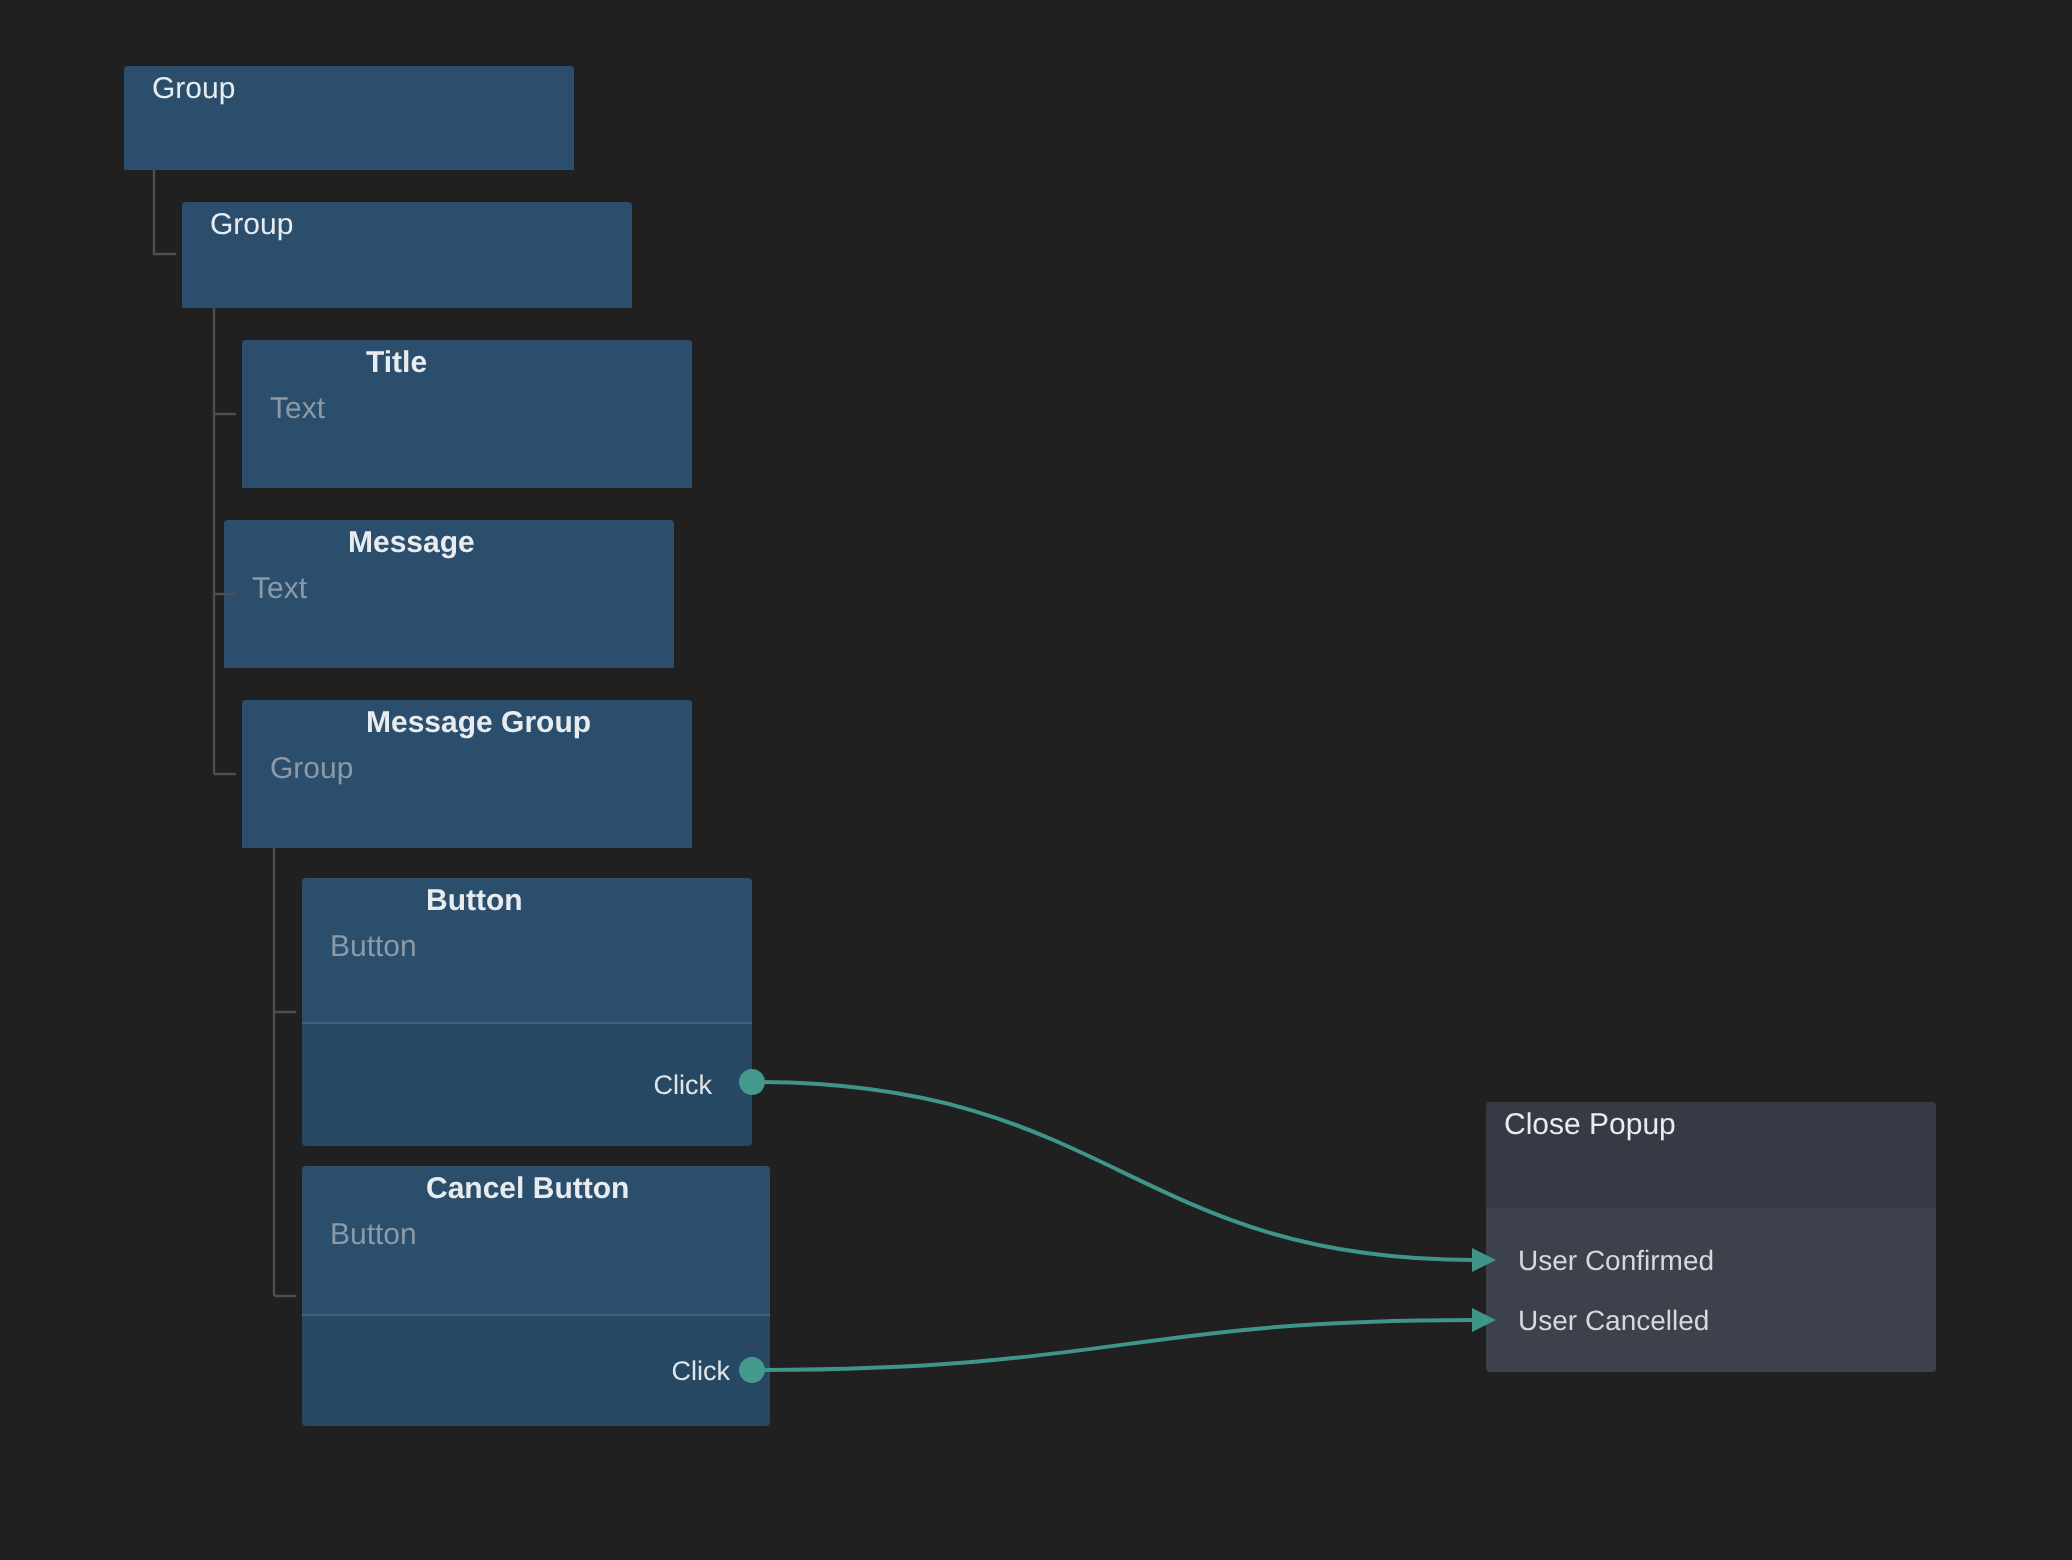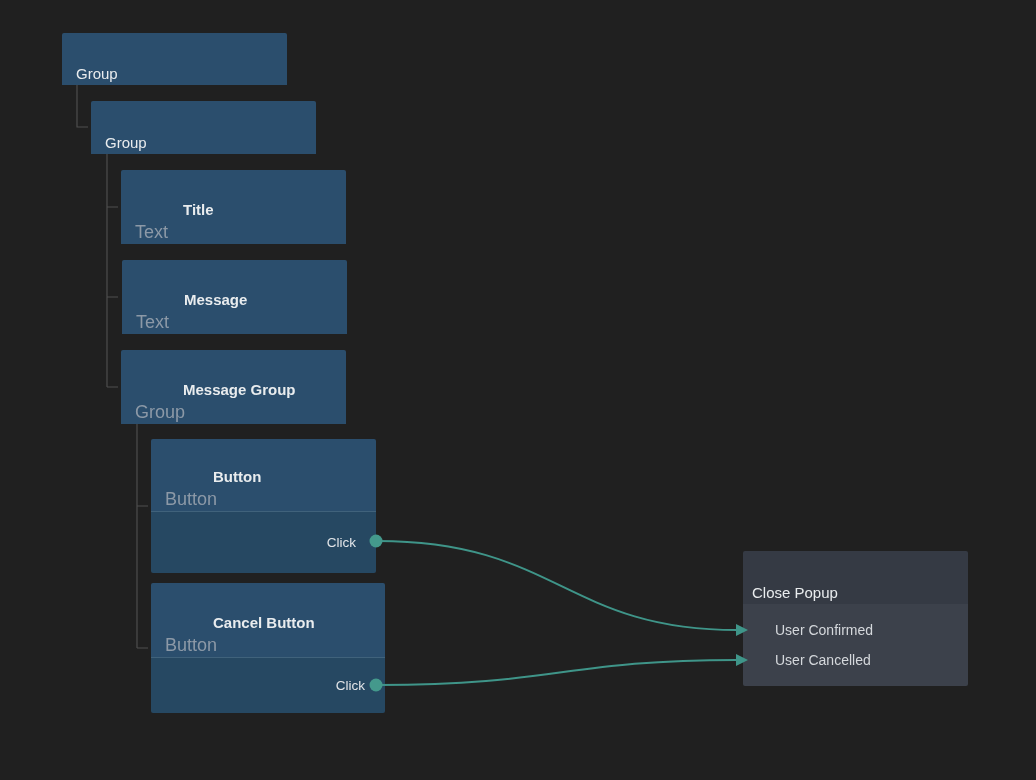--- a/index.html
+++ b/index.html
@@ -5,27 +5,27 @@
   html,body{margin:0;padding:0;background:#202020;}
   .canvas{
     position:relative;
     width:1036px;height:780px;
     background:var(--bg,#202020);
     overflow:hidden;
     font-family:"Liberation Sans",sans-serif;
   }
   .node{position:absolute;border-radius:2px;z-index:1;}
   .node .head{
-    display:flex;flex-direction:column;justify-content:flex-end;
+    display:flex;flex-direction:column;justify-content:flex-start;
     box-sizing:border-box;border-radius:2px 2px 0 0;
   }
   .node.element .head{background:var(--el-head,#2b4e6d);padding:0 14px;}
   .node .title{color:var(--title,#e9ecee);font-size:15px;line-height:23px;white-space:nowrap;}
   .node .title.named{font-weight:bold;margin-left:48px;}
-  .node .subtitle{color:var(--subtitle,#8c99a7);font-size:18px;line-height:23px;white-space:nowrap;}
+  .node .subtitle{color:var(--subtitle,#8c99a7);font-size:15px;line-height:23px;white-space:nowrap;}
   .node .ports{
     background:var(--el-ports,#264862);
     border-top:1px solid var(--ports-divider,rgba(160,190,215,0.22));
     display:flex;flex-direction:column;justify-content:center;
     box-sizing:border-box;border-radius:0 0 2px 2px;
   }
   .port-row{display:flex;justify-content:flex-end;align-items:center;padding-right:20px;}
   .port-label{color:#e2e5e8;font-size:13.5px;}
   .node.action .head{background:var(--ac-head,#353a44);padding:0 9px;border-radius:2px 2px 0 0;}
   .node.action .body{
@@ -49,21 +49,21 @@
       <div class="head" style="height: 53px;">
         <div class="title">Group</div>
       </div>
     </div>
     <div class="node element" style="left: 121px; top: 170px; width: 225px;">
       <div class="head" style="height: 74px;">
         <div class="title named">Title</div>
         <div class="subtitle">Text</div>
       </div>
     </div>
-    <div class="node element" style="left: 122px; top: 260px; width: 225px;">
+    <div class="node element" style="left: 112px; top: 260px; width: 225px;">
       <div class="head" style="height: 74px;">
         <div class="title named">Message</div>
         <div class="subtitle">Text</div>
       </div>
     </div>
     <div class="node element" style="left: 121px; top: 350px; width: 225px;">
       <div class="head" style="height: 74px;">
         <div class="title named">Message Group</div>
         <div class="subtitle">Group</div>
       </div>
@@ -87,21 +87,21 @@
       <div class="ports" style="height: 56px;">
         <div class="port-row">
           <span class="port-label">Click</span>
         </div>
       </div>
     </div>
     <div class="node action" style="left: 743px; top: 551px; width: 225px;">
       <div class="head" style="height: 53px;">
         <div class="title">Close Popup</div>
       </div>
-      <div class="body" style="padding: 11px 16px;">
+      <div class="body" style="padding: 11px 0px;">
         <div class="input-row" style="height: 30px;">
           <span>User Confirmed</span>
         </div>
         <div class="input-row" style="height: 30px;">
           <span>User Cancelled</span>
         </div>
       </div>
     </div>
     <svg width="1036" height="780" class="overlay">
       <path d="M77 85 V127 H88" fill="none" stroke="#4e4e4e" stroke-width="1.2"></path>

